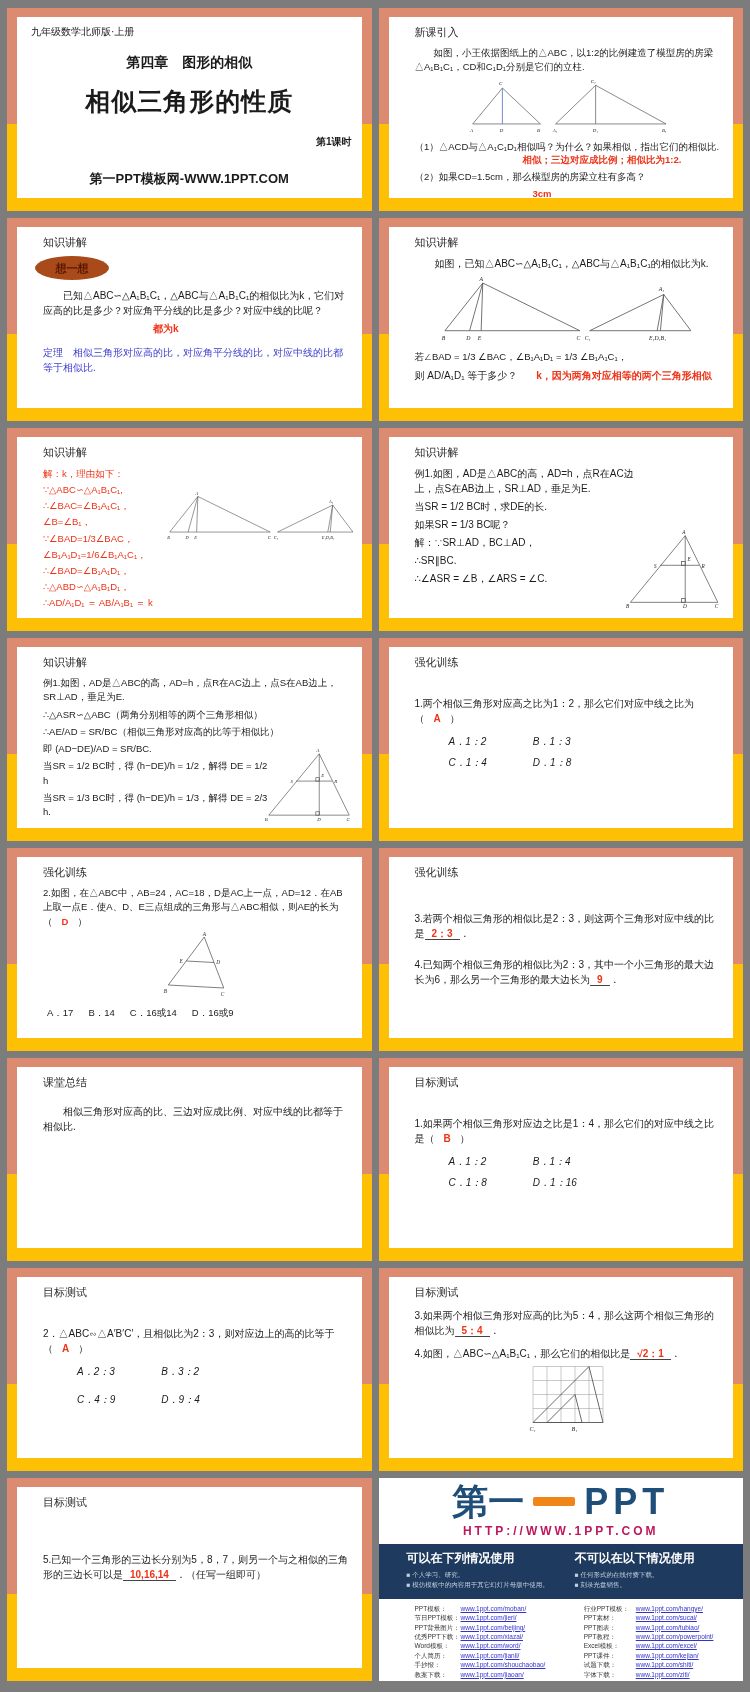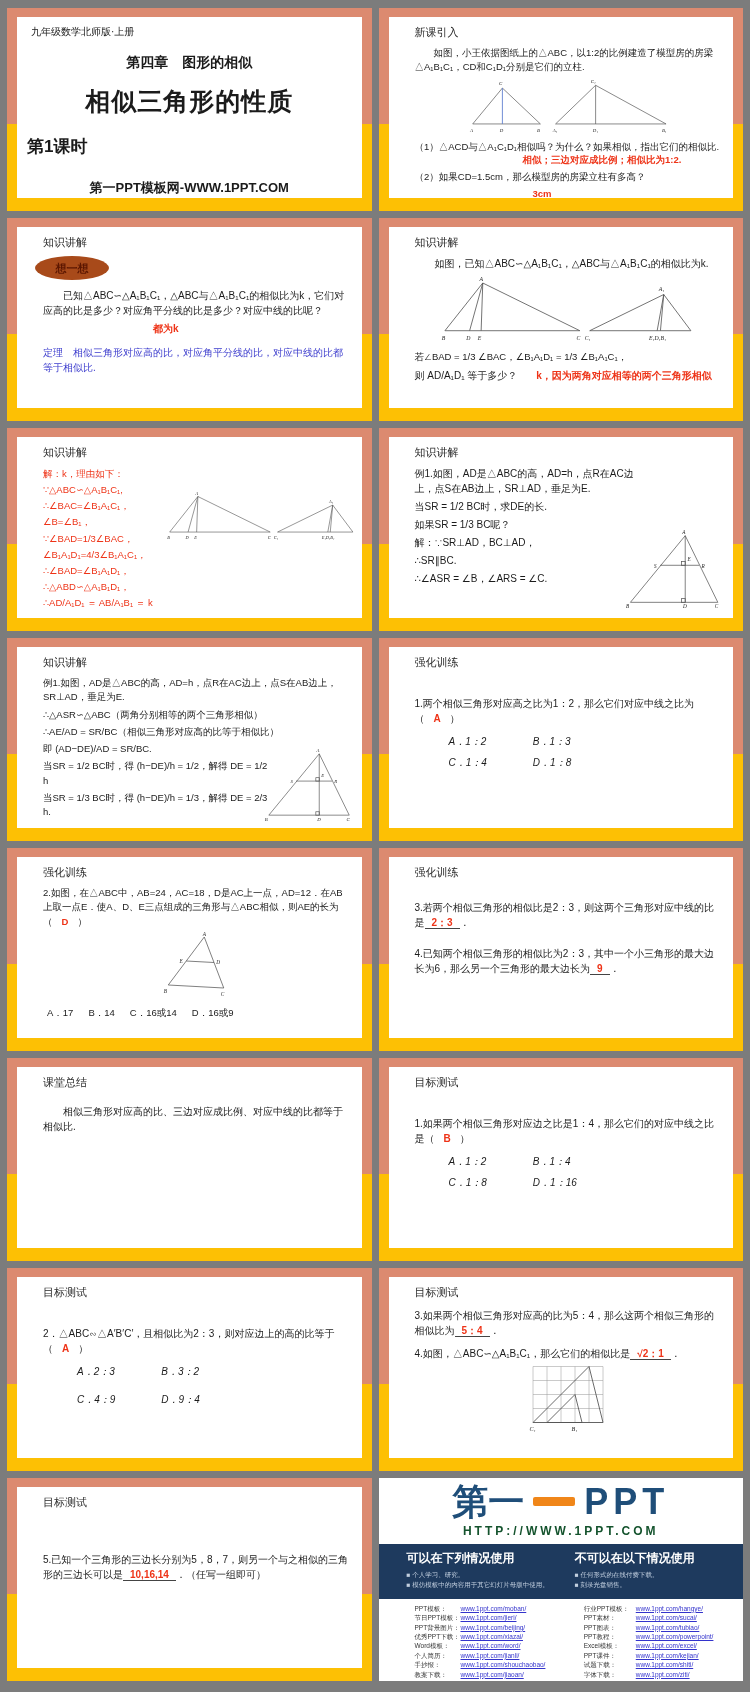--- a/index.html
+++ b/index.html
@@ -24,30 +24,30 @@
   .dg .alt { fill:none; stroke:#5577cc; stroke-width:1.2; }
   .dg .gridline { stroke:#999; stroke-width:0.6; }
   .dgcenter { text-align:center; margin:2px 0; }
   .dg-abs { position:absolute; }
   .badge { width:74px; height:24px; background:#a84a1a; border-radius:50%; color:#5b1600; font-weight:bold; font-size:11px; display:flex; align-items:center; justify-content:center; margin:2px 0 8px -8px;text-align:center; }
   
   .p0 { padding:4px 10px; }
   .pretitle { font-size:10px; margin:4px 0 0 4px; }
   .chapter { text-align:center; font-weight:bold; font-size:14px; margin-top:15px; }
   .bigtitle { text-align:center; font-weight:bold; font-size:25px; margin-top:13px; letter-spacing:1px; }
-  .session { text-align:left; font-weight:bold; font-size:17px; margin-top:17px; }
+  .session { text-align:right; font-weight:bold; font-size:10px; margin-top:17px; }
   .footer0 { text-align:center; font-weight:bold; font-size:13px; margin-top:21px; }
   
   .promo { height:100%; background:#fff; display:flex; flex-direction:column; }
   .promo-top { height:80px; display:flex; flex-direction:column; align-items:center; justify-content:center; }
   .logo-row { display:flex; align-items:center; gap:9px; }
   .logo-cn,.logo-ppt { font-size:36px; font-weight:bold; color:#1f4e79; line-height:1; }
   .logo-ppt { letter-spacing:5px; }
   .logo-dash { width:42px; height:9px; background:#f08619; border-radius:2px; }
-  .logo-url { color:#14532d; font-weight:bold; font-size:12px; letter-spacing:3px; margin-top:4px; }
+  .logo-url { color:#be185d; font-weight:bold; font-size:12px; letter-spacing:3px; margin-top:4px; }
   .promo-band { background:#1e3a5e; color:#fff; display:flex; padding:6px 20px 8px 28px; gap:20px; }
   .band-col { flex:1; }
   .band-title { font-size:12px; font-weight:bold; margin-bottom:3px; }
   .band-item { font-size:6.5px; color:#c2cfdf; line-height:1.6; }
   .promo-links { flex:1; display:flex; padding:5px 6px 2px 10px; gap:6px; }
   .links-col { flex:1; }
   .link-row { display:flex; font-size:6.5px; line-height:9.4px; }
   .link-label { width:72px; color:#333; padding-left:26px; white-space:nowrap; }
   .links-col.rc .link-label { padding-left:18px; width:70px; }
   .link-url { color:#3333cc; text-decoration:underline; white-space:nowrap; }
@@ -135,21 +135,21 @@
   </div>
 
   <div class="slide">
     <div class="panel">
       <div class="hdr">知识讲解</div>
       <div class="red mathline">解：k，理由如下：</div>
       <div class="red mathline">∵△ABC∽△A₁B₁C₁,</div>
       <div class="red mathline">∴∠BAC=∠B₁A₁C₁，</div>
       <div class="red mathline">∠B=∠B₁，</div>
       <div class="red mathline">∵∠BAD=1/3∠BAC，</div>
-      <div class="red mathline">∠B₁A₁D₁=4/3∠B₁A₁C₁，</div>
+      <div class="red mathline">∠B₁A₁D₁=1/6∠B₁A₁C₁，</div>
       <div class="red mathline">∴∠BAD=∠B₁A₁D₁，</div>
       <div class="red mathline">∴△ABD∽△A₁B₁D₁，</div>
       <div class="red mathline">∴AD/A₁D₁ ＝ AB/A₁B₁ ＝ k</div>
       <div class="dg-abs" style="right:6px;top:52px">
         <svg class="dg" width="190" height="53" viewBox="0 0 310 86">
           <polygon class="shape" points="6,70 170,70 52,12"></polygon>
           <line class="shape" x1="52" y1="12" x2="36" y2="70"></line>
           <line class="shape" x1="52" y1="12" x2="50" y2="70"></line>
           <text x="48" y="9">A</text>
           <text x="2" y="81">B</text>
@@ -262,21 +262,21 @@
         <span>B．14</span>
         <span>C．16或14</span>
         <span>D．16或9</span>
       </div>
     </div>
   </div>
 
   <div class="slide">
     <div class="panel">
       <div class="hdr">强化训练</div>
-      <div class="t" style="margin-top:20px">
+      <div class="t" style="margin-top:31px">
         <span>3.若两个相似三角形的相似比是2：3，则这两个三角形对应中线的比是</span><span class="blank bold">2：3</span><span>．</span>
       </div>
       <div class="t" style="margin-top:16px">
         <span>4.已知两个相似三角形的相似比为2：3，其中一个小三角形的最大边长为6，那么另一个三角形的最大边长为</span><span class="blank bold">9</span><span>．</span>
       </div>
     </div>
   </div>
 
   <div class="slide">
     <div class="panel">

